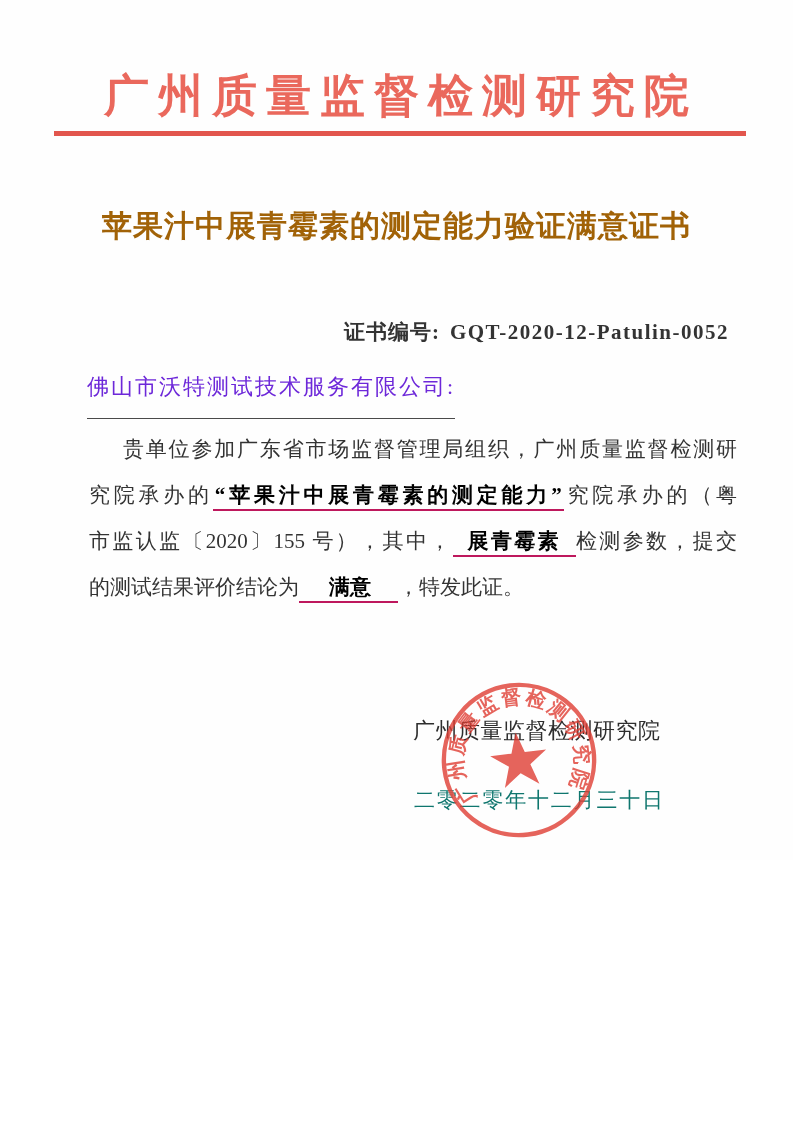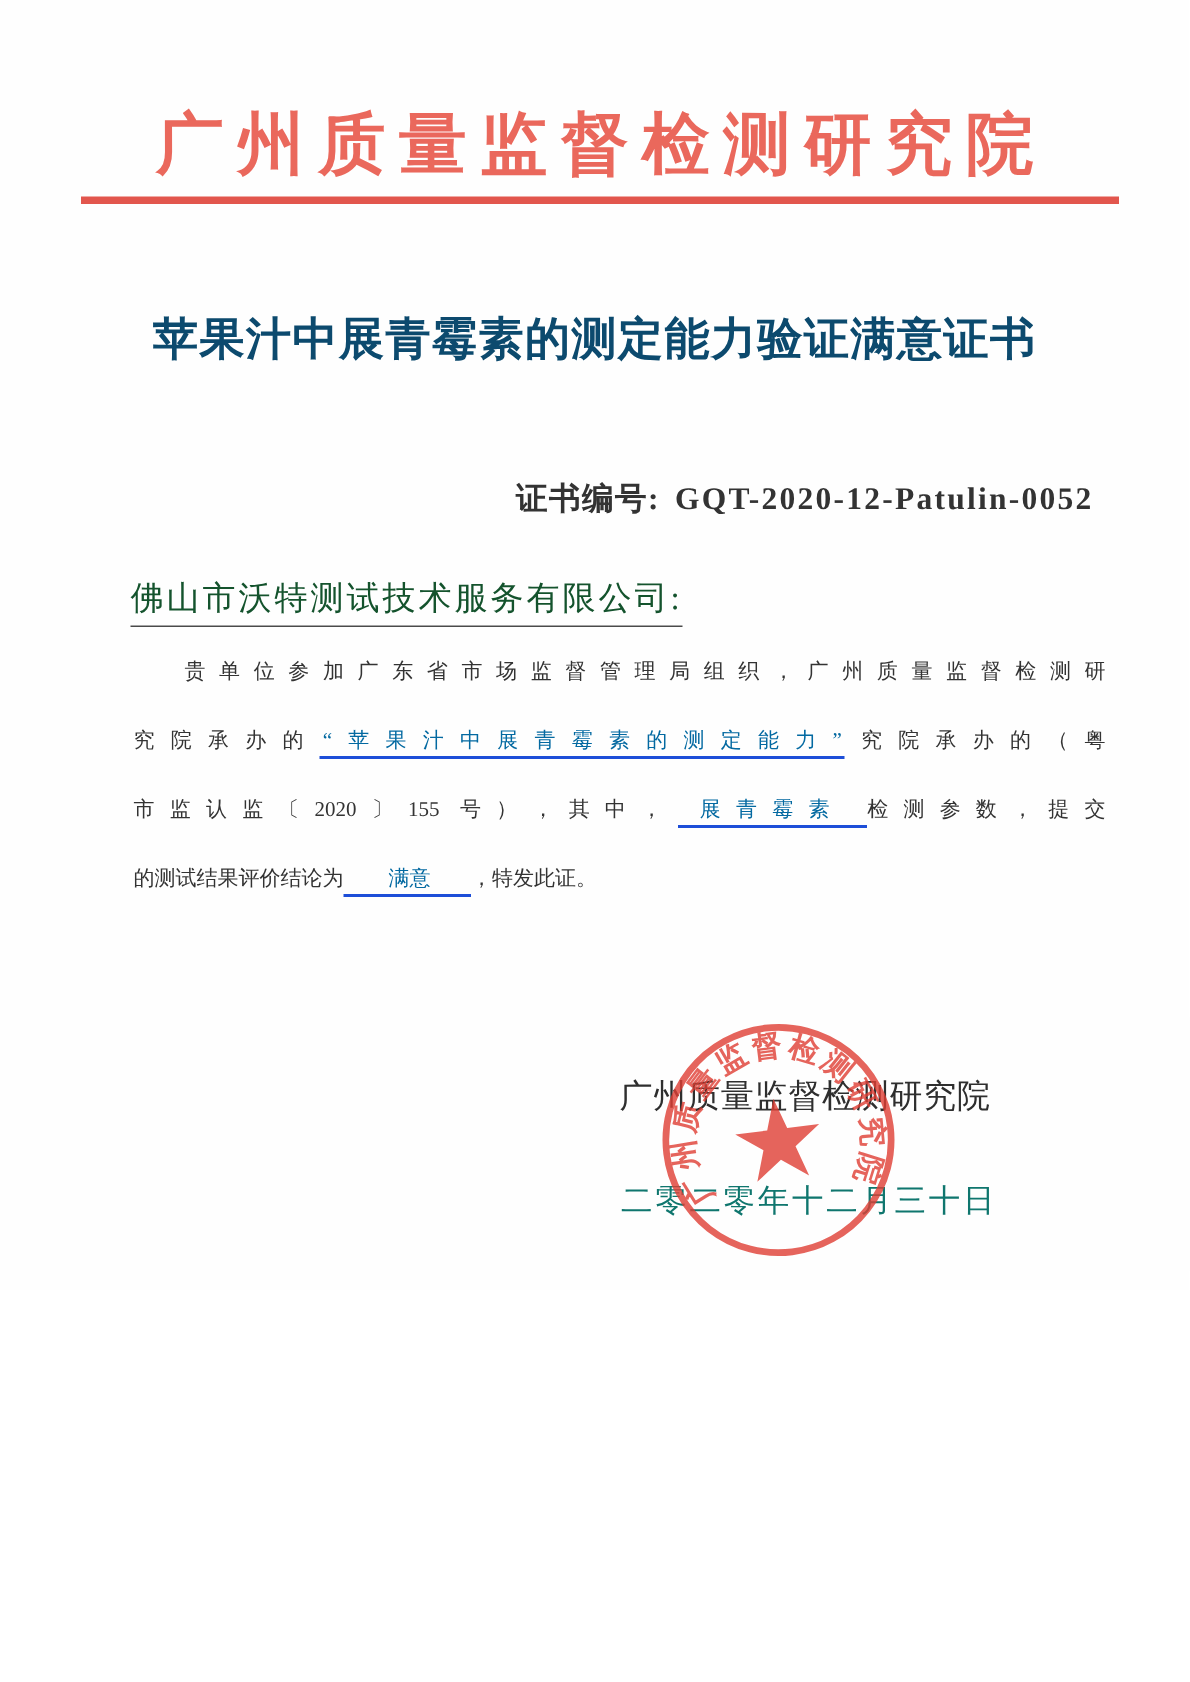--- a/index.html
+++ b/index.html
@@ -33,66 +33,66 @@
   }
 
   
   .doc-title {
     position: absolute;
     top: 206px; left: 0; right: 0;
     text-align: center;
     font-size: 30px;
     font-weight: bold;
     letter-spacing: 1px;
-    color: #0c4a6e;
+    color: #a16207;
   }
 
   
   .cert-no {
     position: absolute;
     top: 318px; right: 64px;
     font-size: 21px;
     color: #333;
     letter-spacing: 1px;
     white-space: nowrap;
     font-weight: bold;
   }
   .cert-no .cert-no-value { margin-left: 10px; letter-spacing: 1.5px; }
 
   
   .recipient {
     position: absolute;
-    top: 384px; left: 87px;
+    top: 372px; left: 87px;
     font-size: 22px;
-    color: #14532d;
+    color: #6d28d9;
     letter-spacing: 2px;
     border-bottom: 1.5px solid #4a4a4a;
-    padding-bottom: 3px;
+    padding-bottom: 16px;
   }
 
   
   .body-text {
     position: absolute;
     top: 426px; left: 89px;
     width: 648px;
-    font-size: 14px;
+    font-size: 21px;
     color: #333;
     line-height: 46px;
   }
   .body-line {
     text-align: justify;
     text-align-last: justify;
     text-justify: inter-character;
   }
   .body-line.first { text-indent: 34px; }
   .body-line.last { text-align: right; text-align-last: left; }
   .em-underline {
-    font-weight: normal;
-    color: #0369a1;
-    border-bottom: 2px solid #1d4ed8;
+    font-weight: bold;
+    color: #000000;
+    border-bottom: 2px solid #be185d;
     padding: 0 2px 2px 2px;
   }
   .em-underline.pad-sm { padding: 0 15px 2px 15px; margin-top: 47px; }
   .em-underline.pad-lg { padding: 0 27px 2px 30px; }
 
   
   .sig-institute {
     position: absolute;
     top: 716px; left: 413px;
     font-size: 22px;

